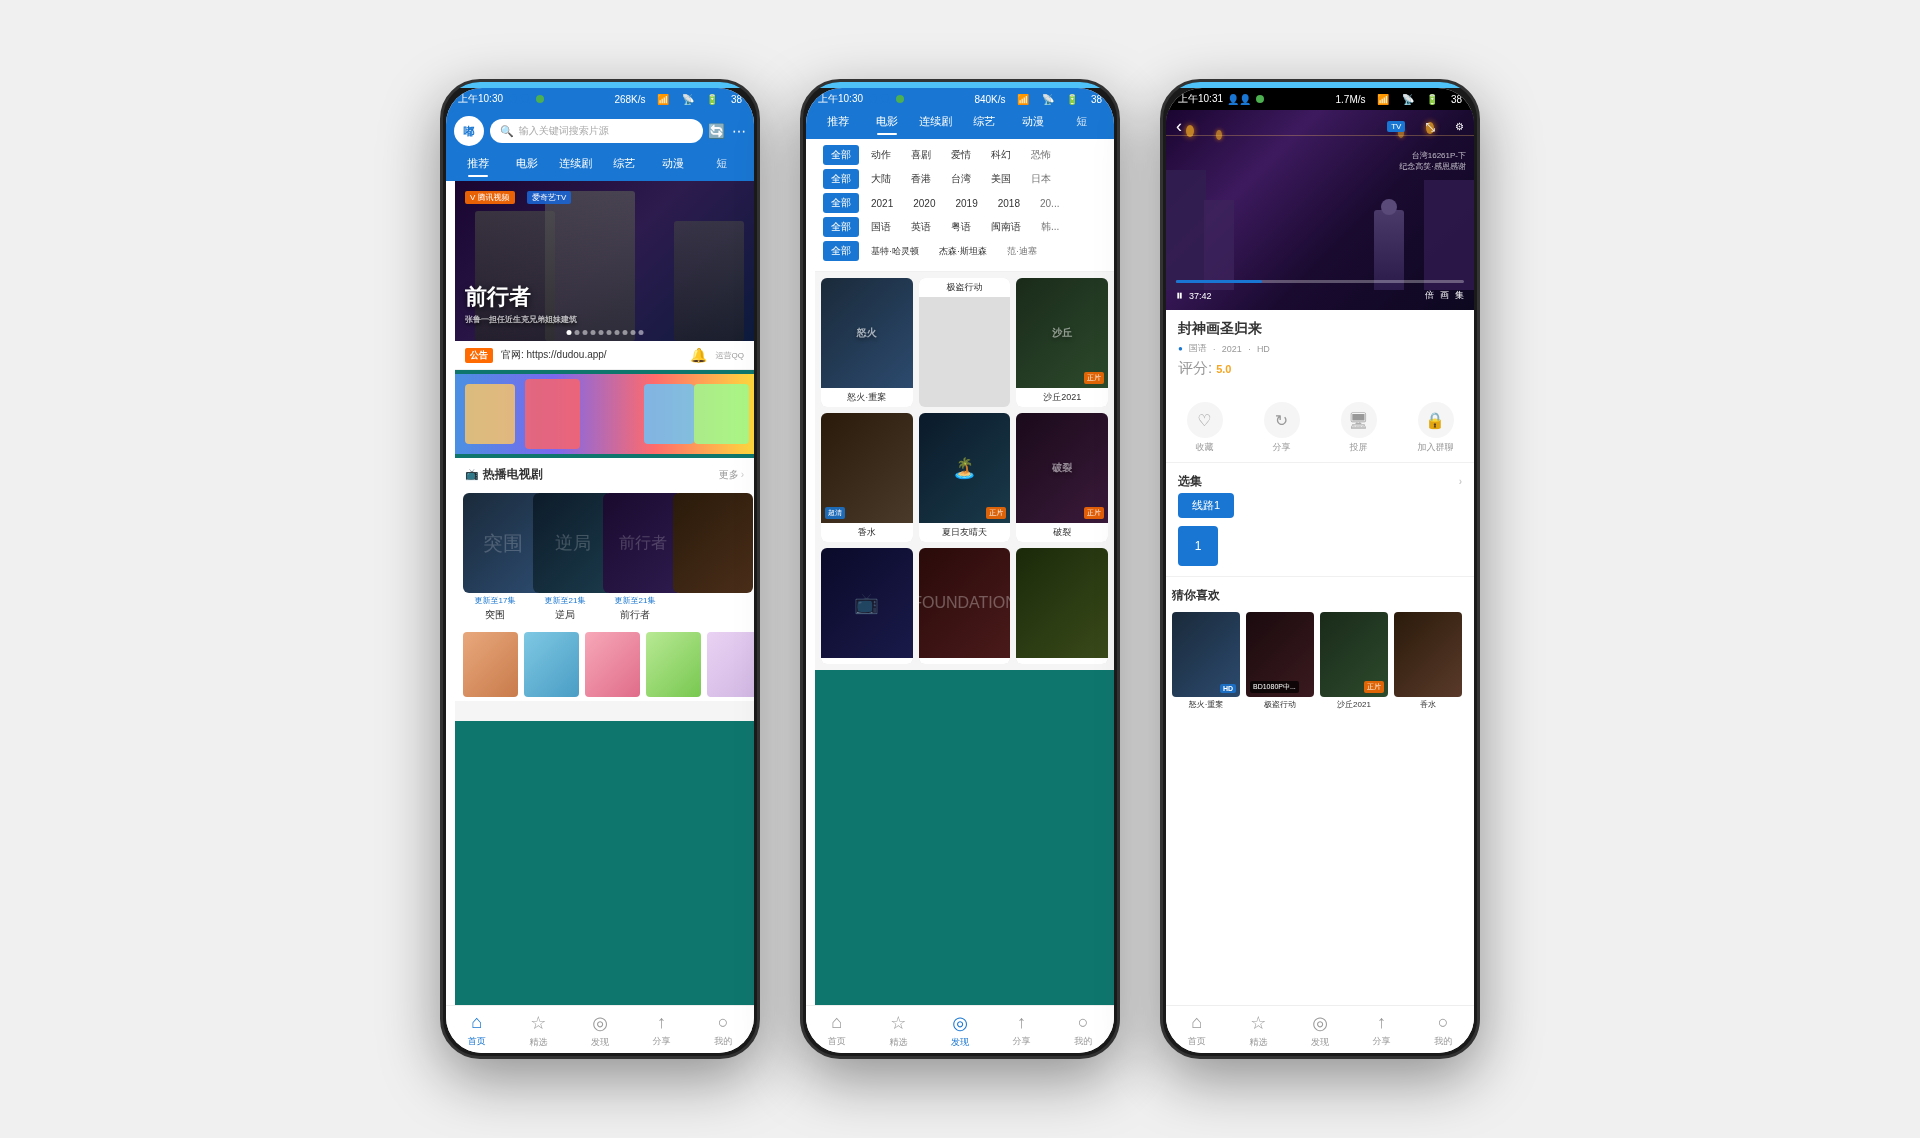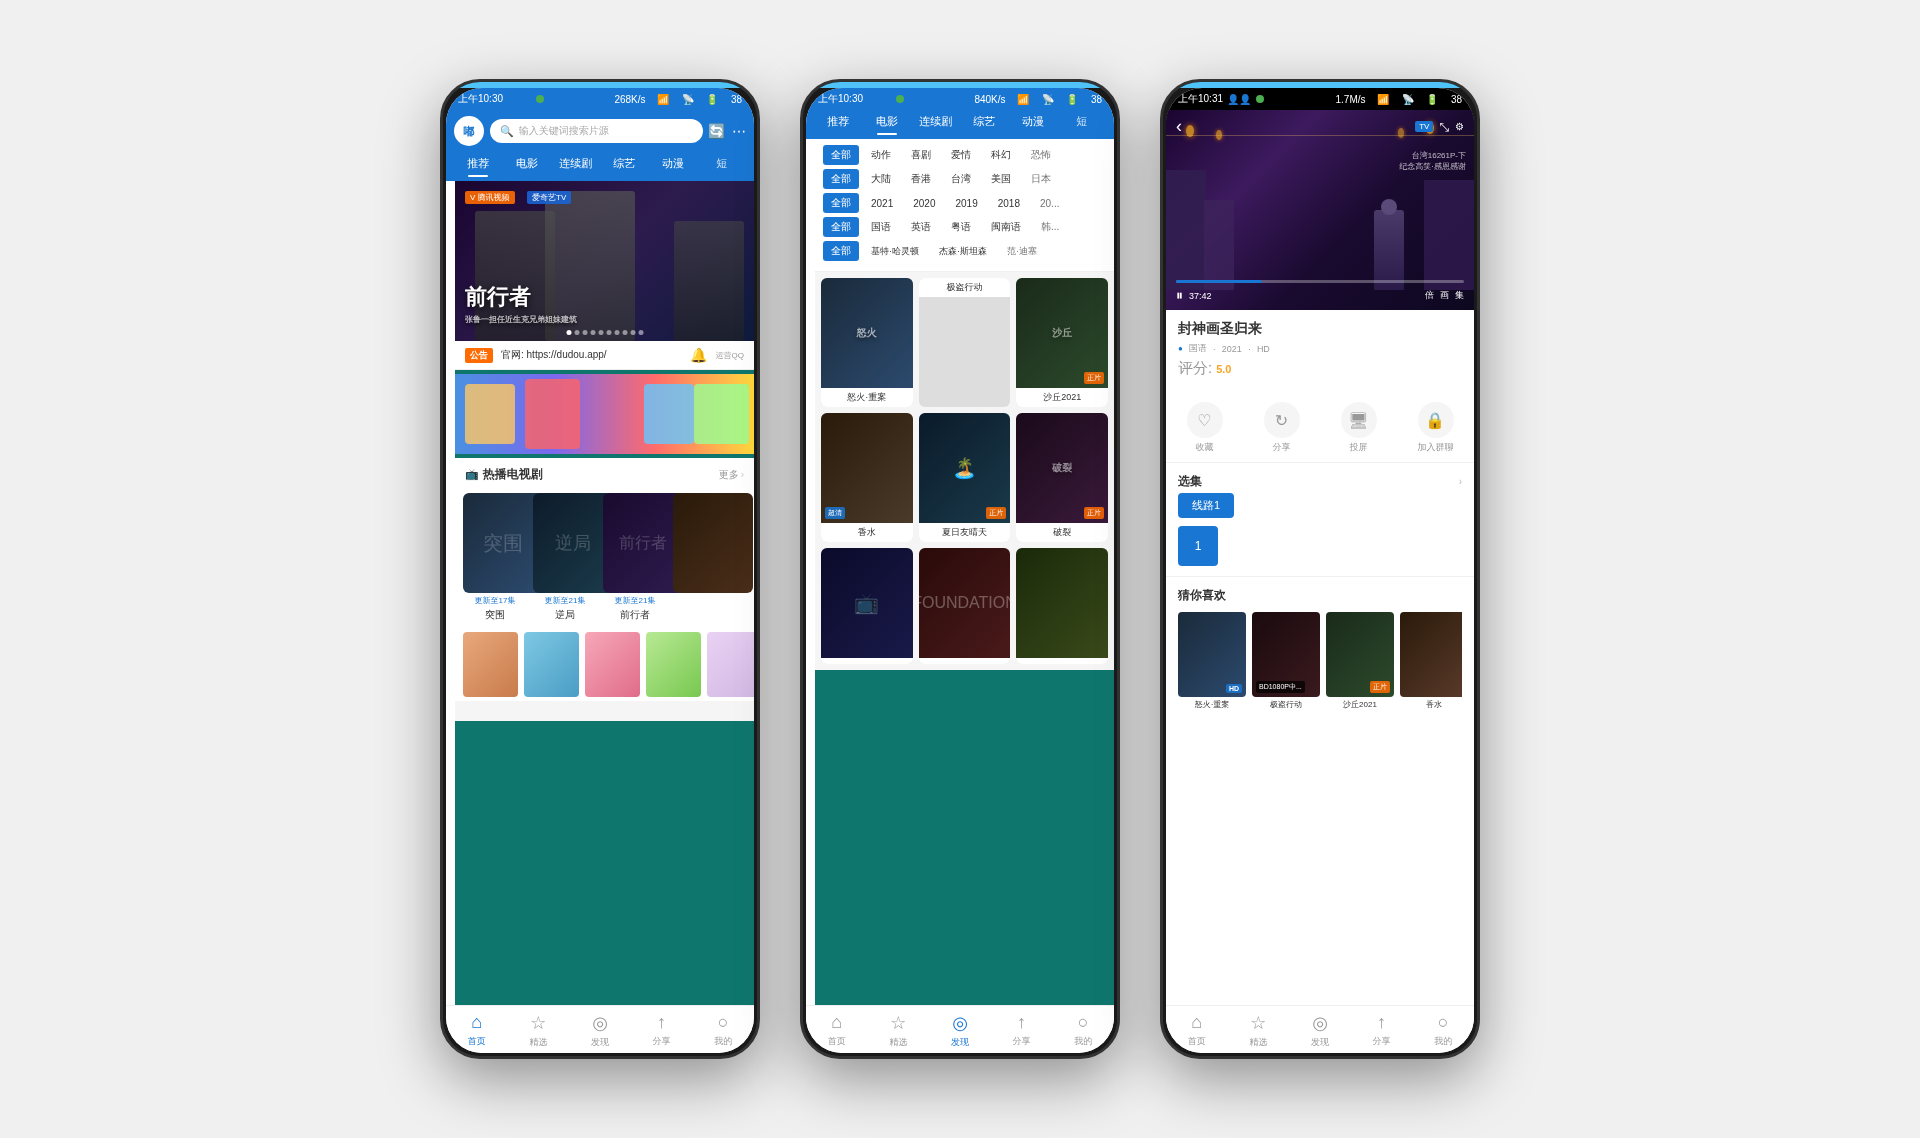--- a/index.html
+++ b/index.html
@@ -514,21 +514,21 @@
       color: #fff;
       display: flex;
       align-items: center;
       justify-content: center;
       font-size: 12px;
       cursor: pointer;
     }
 
     
     .recommend-section {
-      padding: 10px 12px;
+      padding: 10px 6px;
     }
     .recommend-title {
       font-size: 12px;
       font-weight: bold;
       color: #333;
       margin-bottom: 8px;
     }
     .recommend-row {
       display: flex;
       gap: 6px;
@@ -992,21 +992,21 @@
         <div style="position:absolute;left:38px;bottom:20px;width:30px;height:90px;background:rgba(60,35,90,0.8);"></div>
         <div style="position:absolute;right:0;bottom:20px;width:50px;height:110px;background:rgba(45,25,75,0.9);"></div>
 
         <div style="position:absolute;bottom:20px;right:70px;width:30px;height:80px;background:linear-gradient(180deg,#4a3a6a,#2a1a4a);border-radius:3px 3px 0 0;"></div>
         <div style="position:absolute;bottom:95px;right:77px;width:16px;height:16px;background:#5a4a7a;border-radius:50%;"></div>
       </div>
       <div class="video-overlay">
 
         <div class="video-top-bar">
           <span style="font-size:18px;cursor:pointer;">‹</span>
-          <div style="display:flex;gap:6px;align-items:center;">
+          <div style="display:flex;gap:20px;align-items:center;">
             <div style="background:#1976d2;color:#fff;font-size:8px;padding:1px 4px;border-radius:2px;">TV</div>
             <span style="font-size:12px;">⤡</span>
             <span style="font-size:10px;">⚙</span>
           </div>
         </div>
 
         <div style="position:absolute;top:40px;right:8px;color:rgba(255,255,255,0.7);font-size:8px;text-align:right;">
           <div>台湾16261P-下</div>
           <div>纪念高笑·感恩感谢</div>
         </div>

